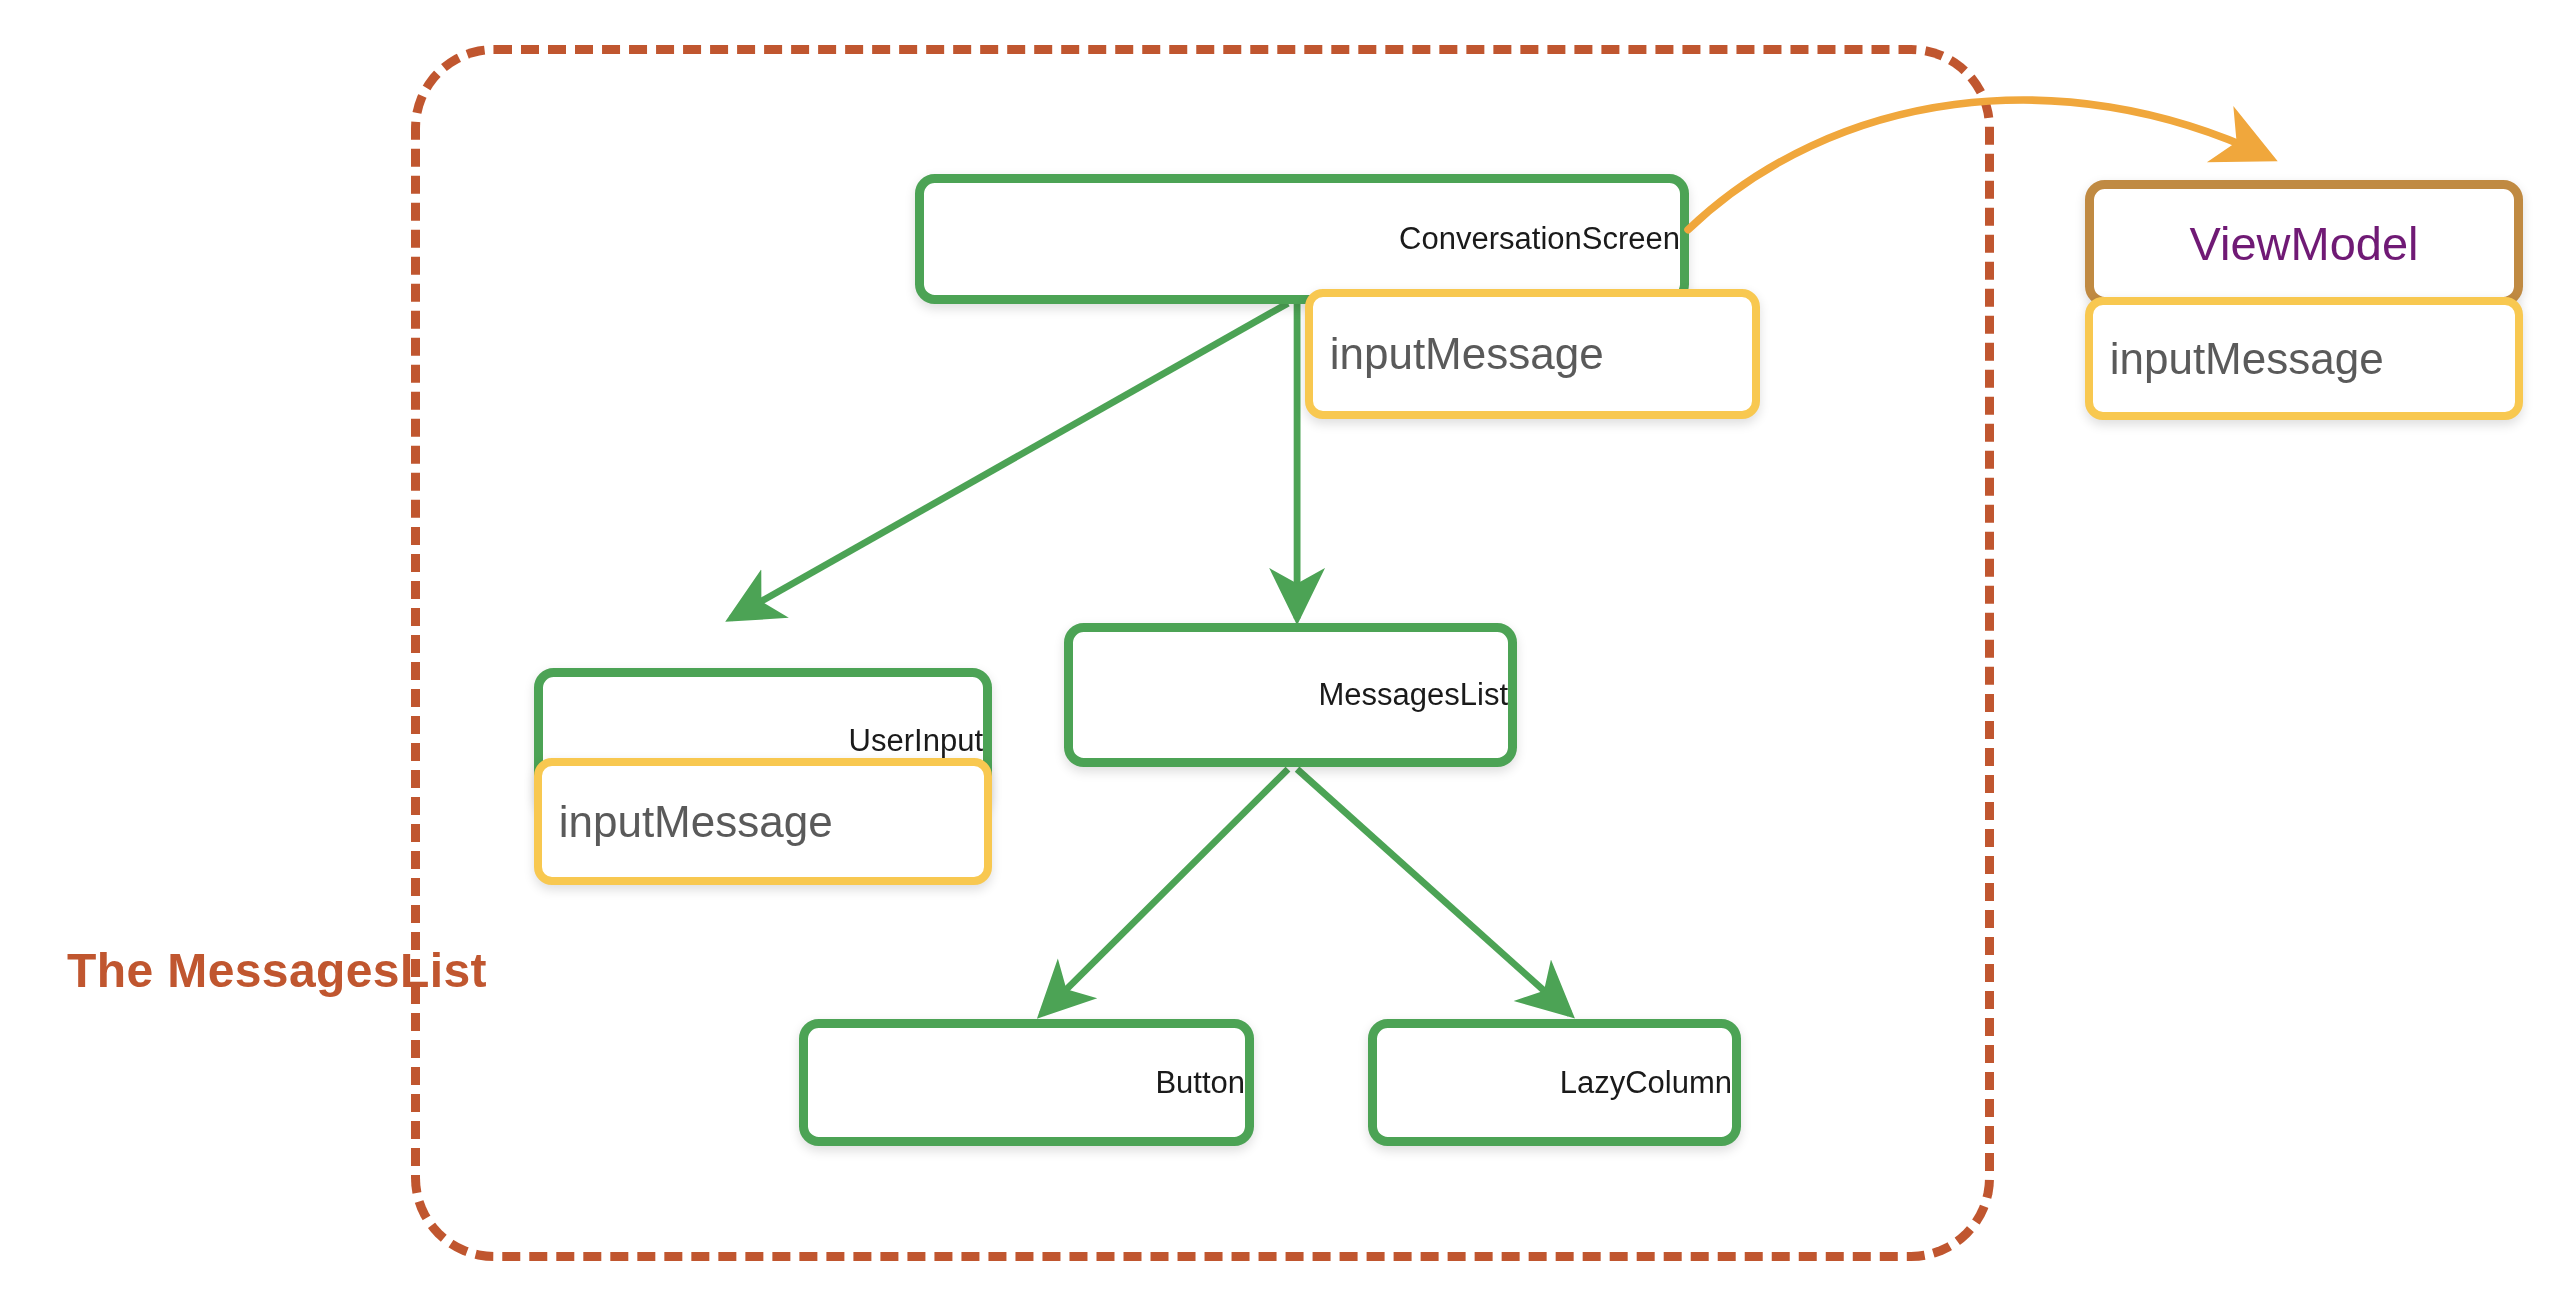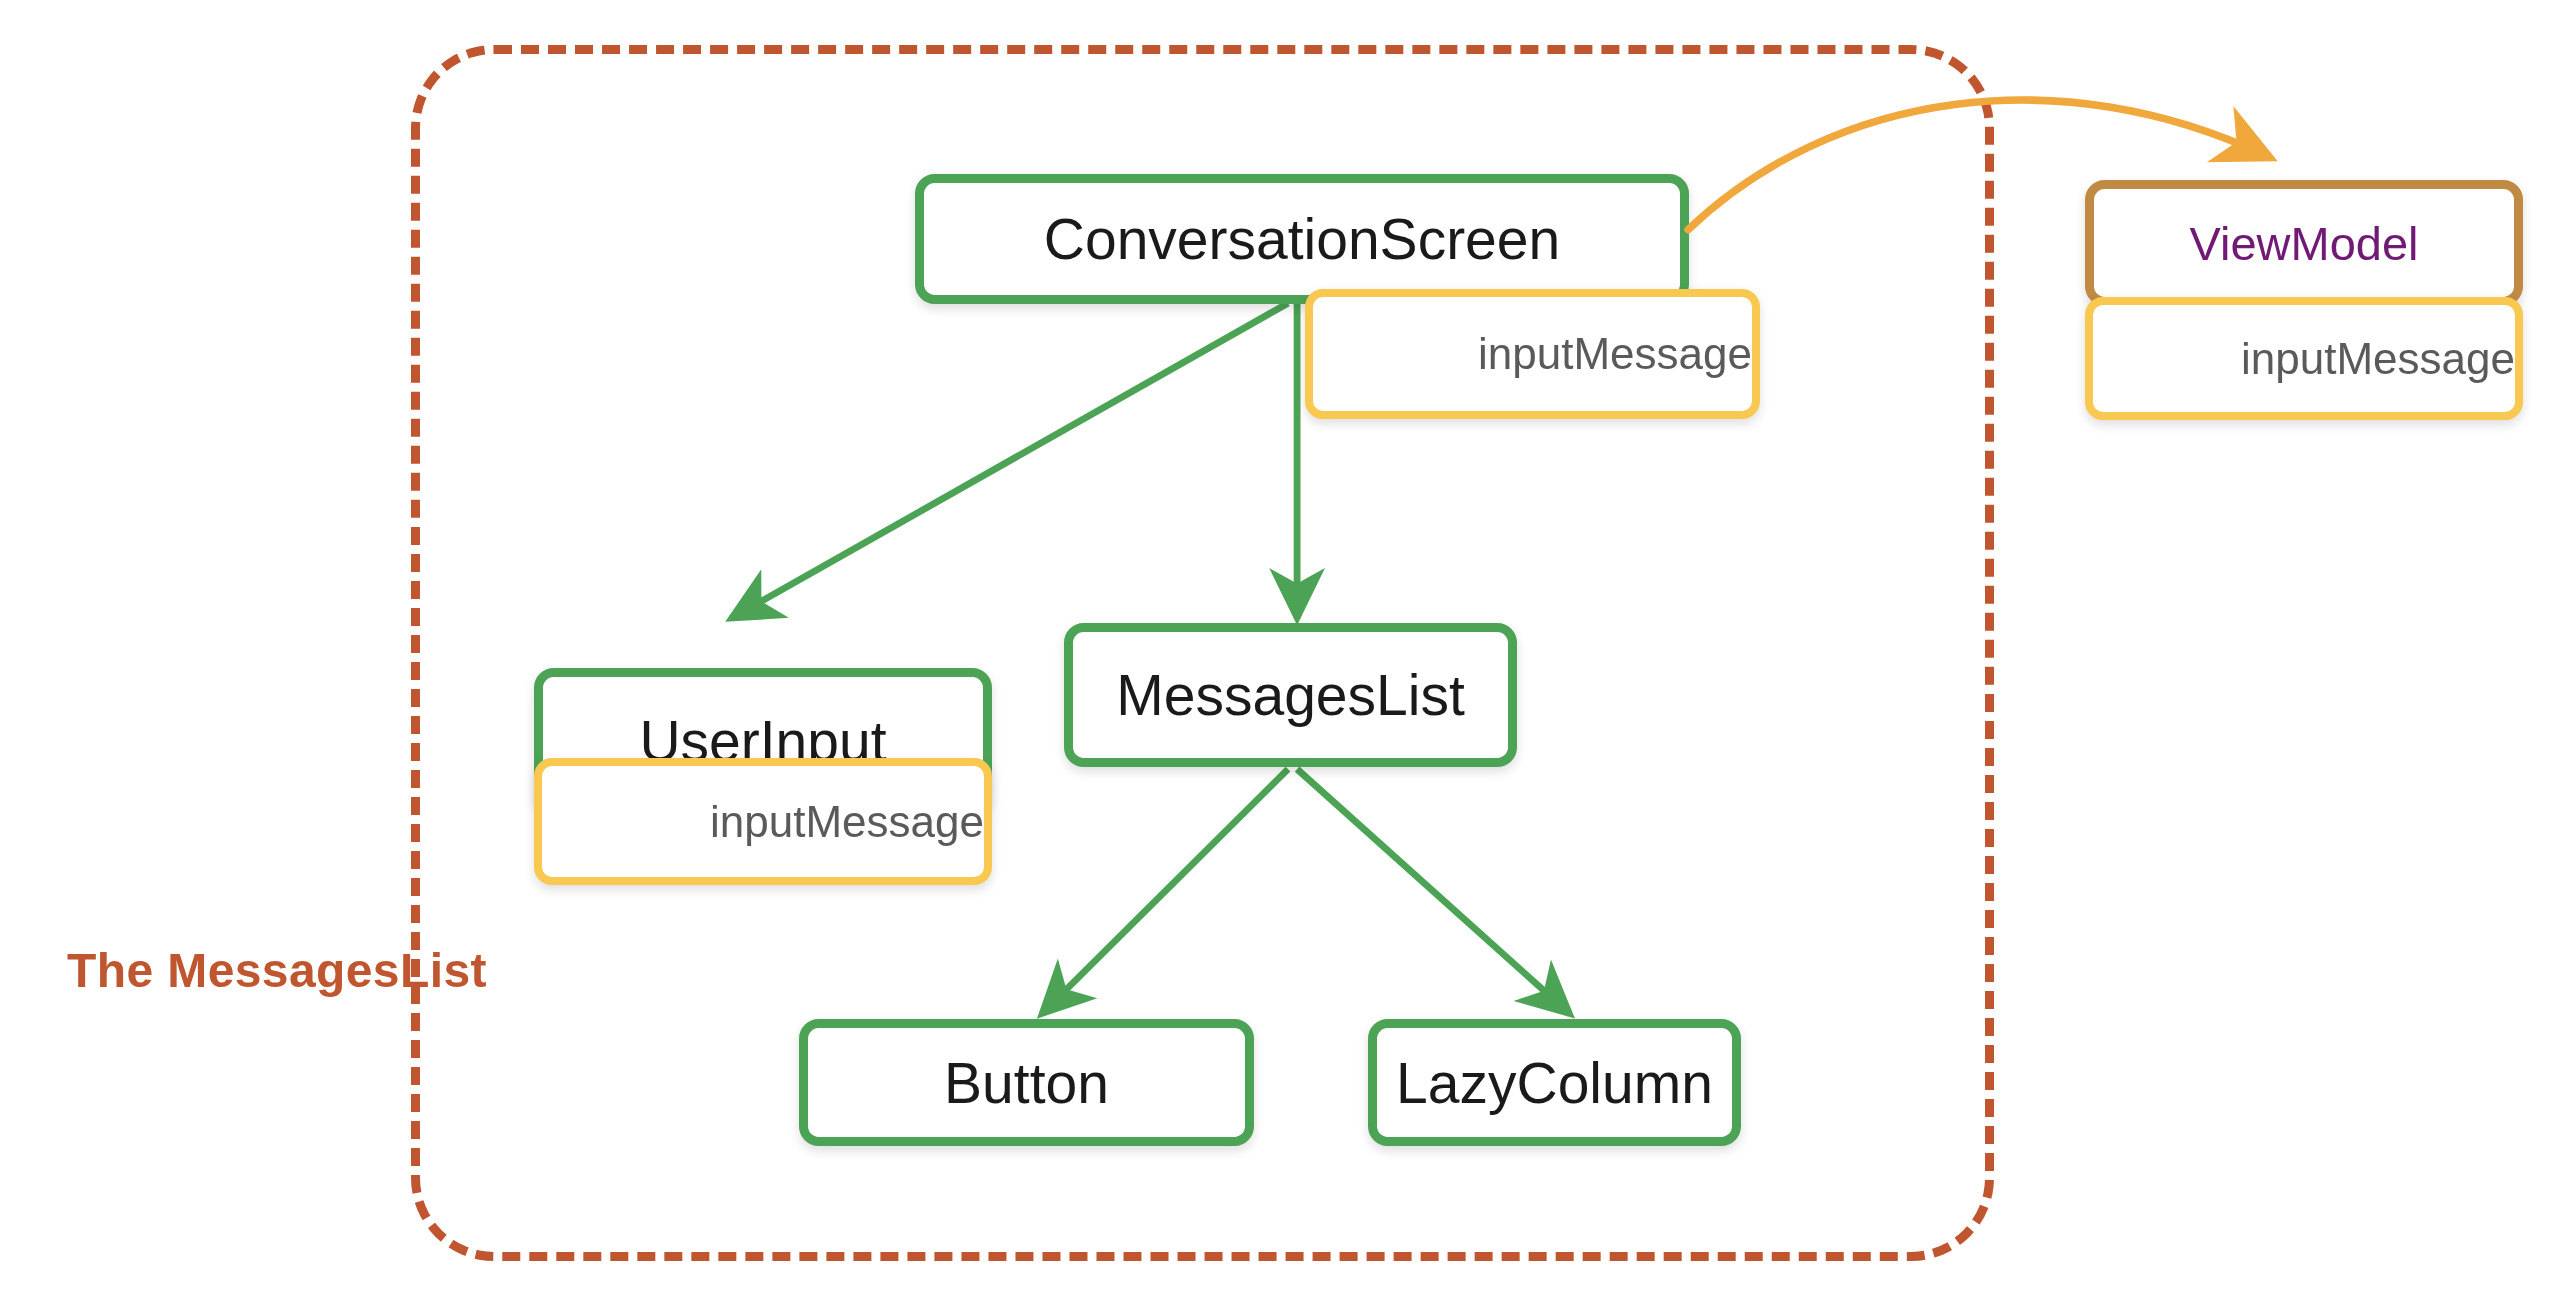--- a/index.html
+++ b/index.html
@@ -49,33 +49,34 @@
     border-radius: 19.7px;
     display: flex;
     align-items: center;
     justify-content: center;
     box-shadow: 0 4.5px 10.6px rgba(0,0,0,0.13);
     white-space: nowrap;
   }
   .node-green {
     border: 9.8px solid #4CA355;
     color: #1a1a1a;
-    font-size: 57px;
+    font-size: 31px;
+    justify-content: flex-end;
   }
   .node-brown {
     border: 9.8px solid #C08A42;
     color: #701a75;
     font-size: 47px;
   }
   .chip-yellow {
     border: 8.3px solid #F8C850;
     color: #5A5A5A;
     font-size: 44px;
     border-radius: 18px;
-    justify-content: flex-end;
+    justify-content: flex-start;
     padding-left: 16.7px;
   }
 
   
   #node-conversation-screen { left: 915px; top: 174px;  width: 774px; height: 130px; z-index: 6; }
   #chip-conversation-input  { left: 1305px; top: 289px;  width: 455px;  height: 130px; z-index: 7; }
 
   #node-view-model          { left: 2085px; top: 180px;  width: 438px;  height: 126px; z-index: 6; }
   #chip-view-model-input    { left: 2085px; top: 297px;  width: 438px;  height: 123px; z-index: 7; }
 

